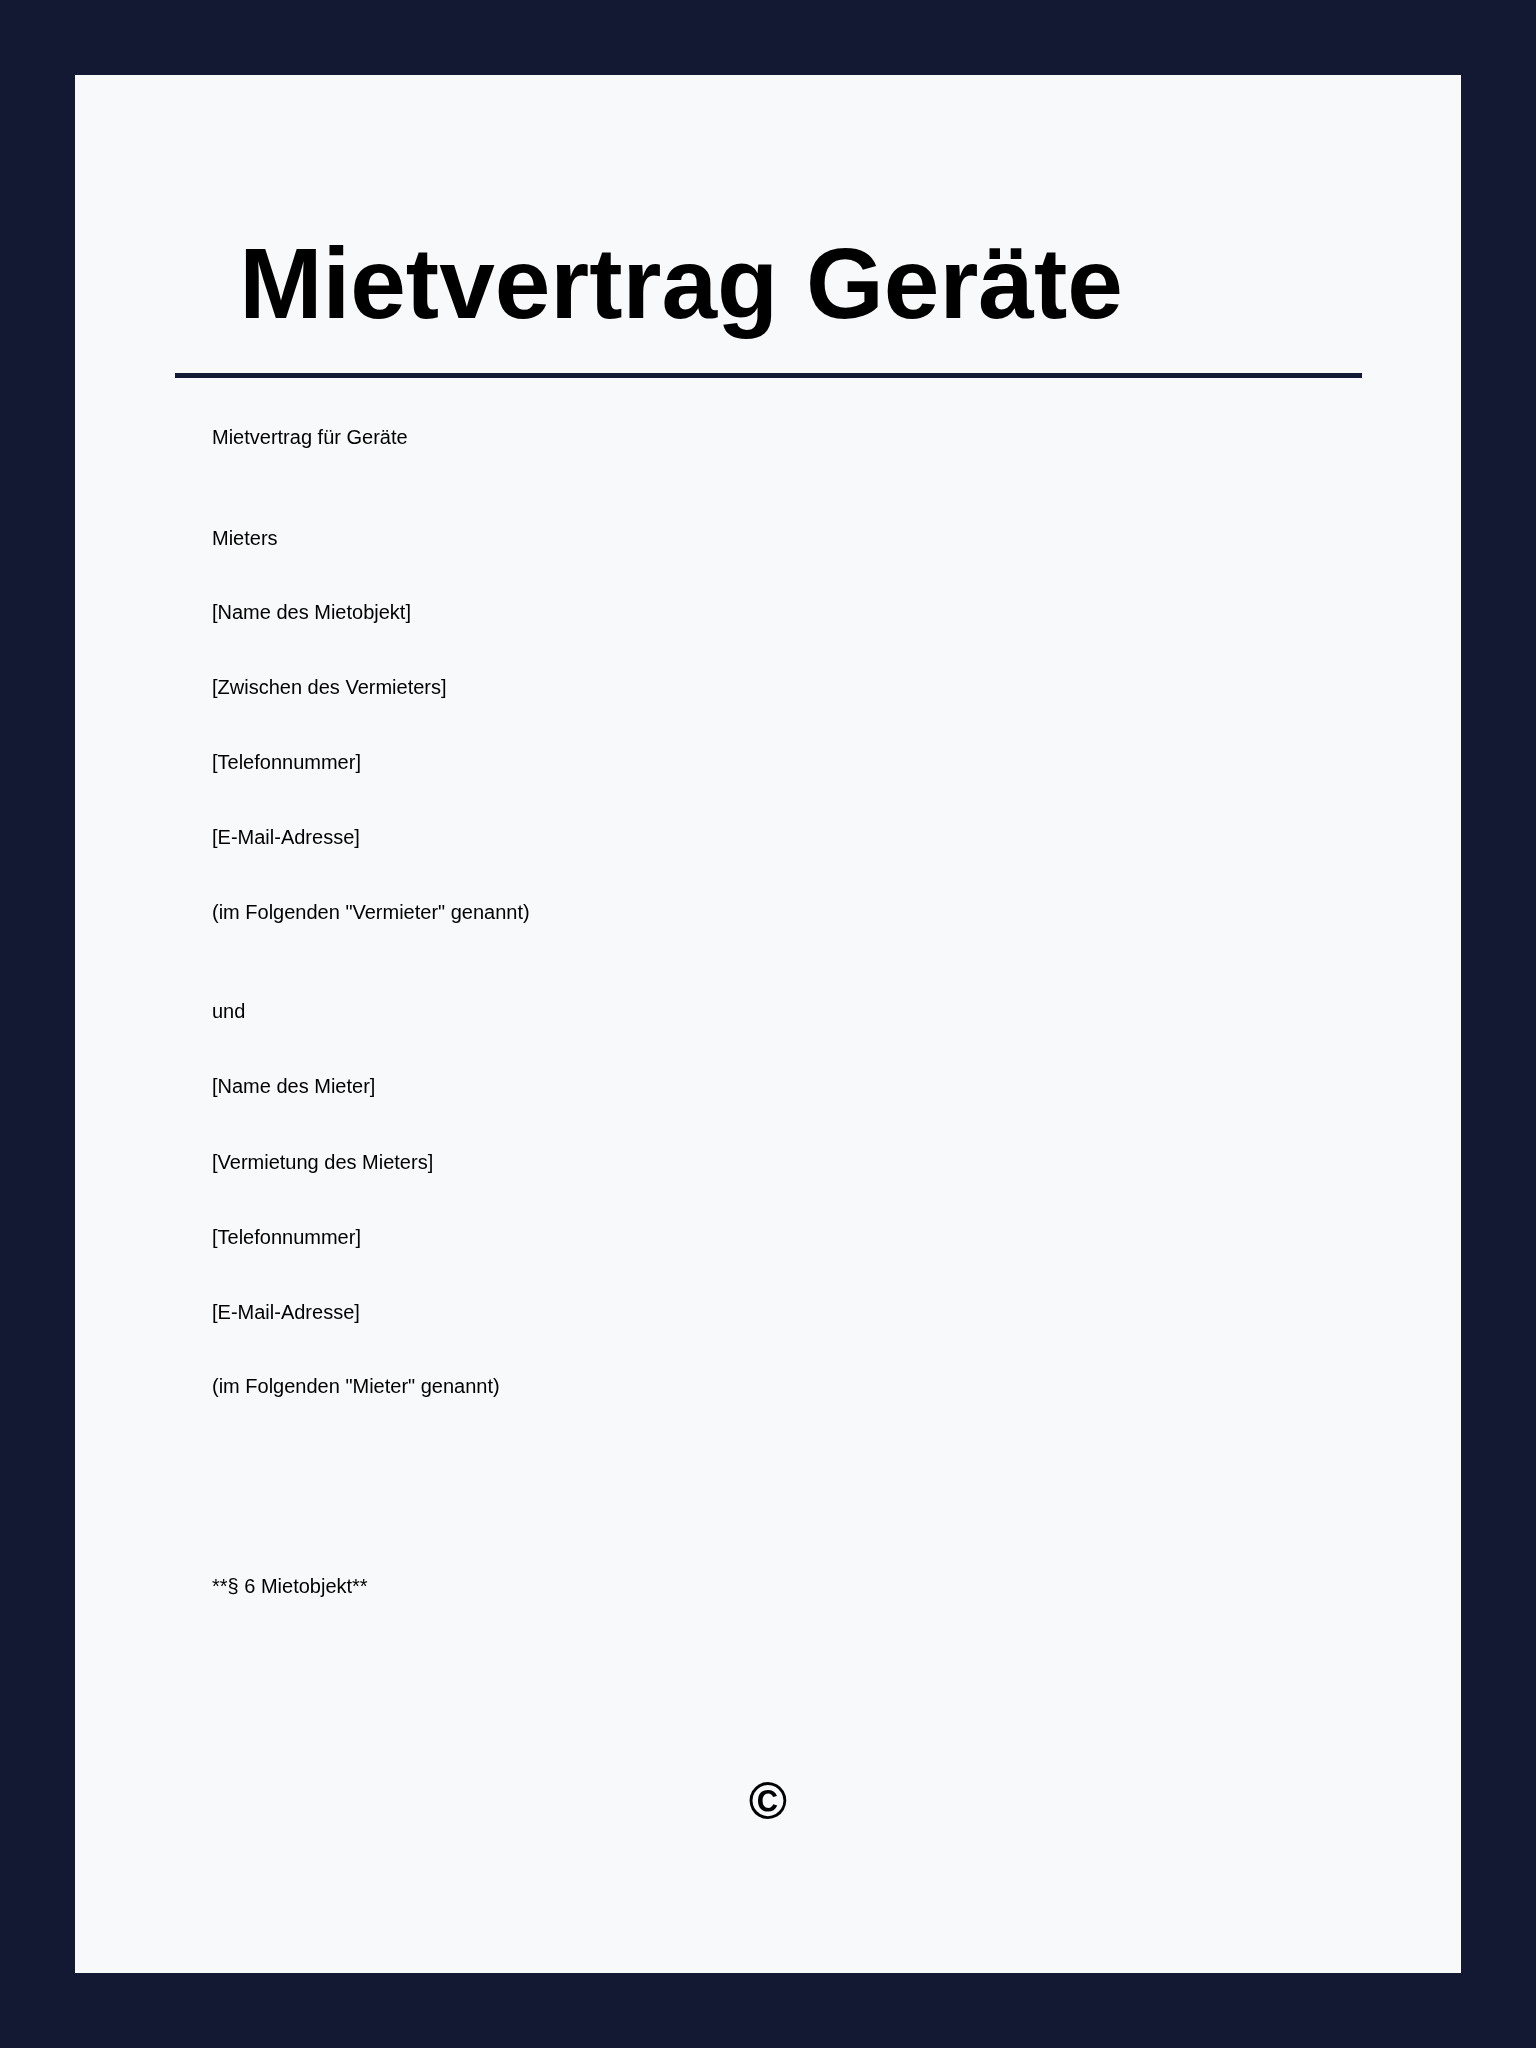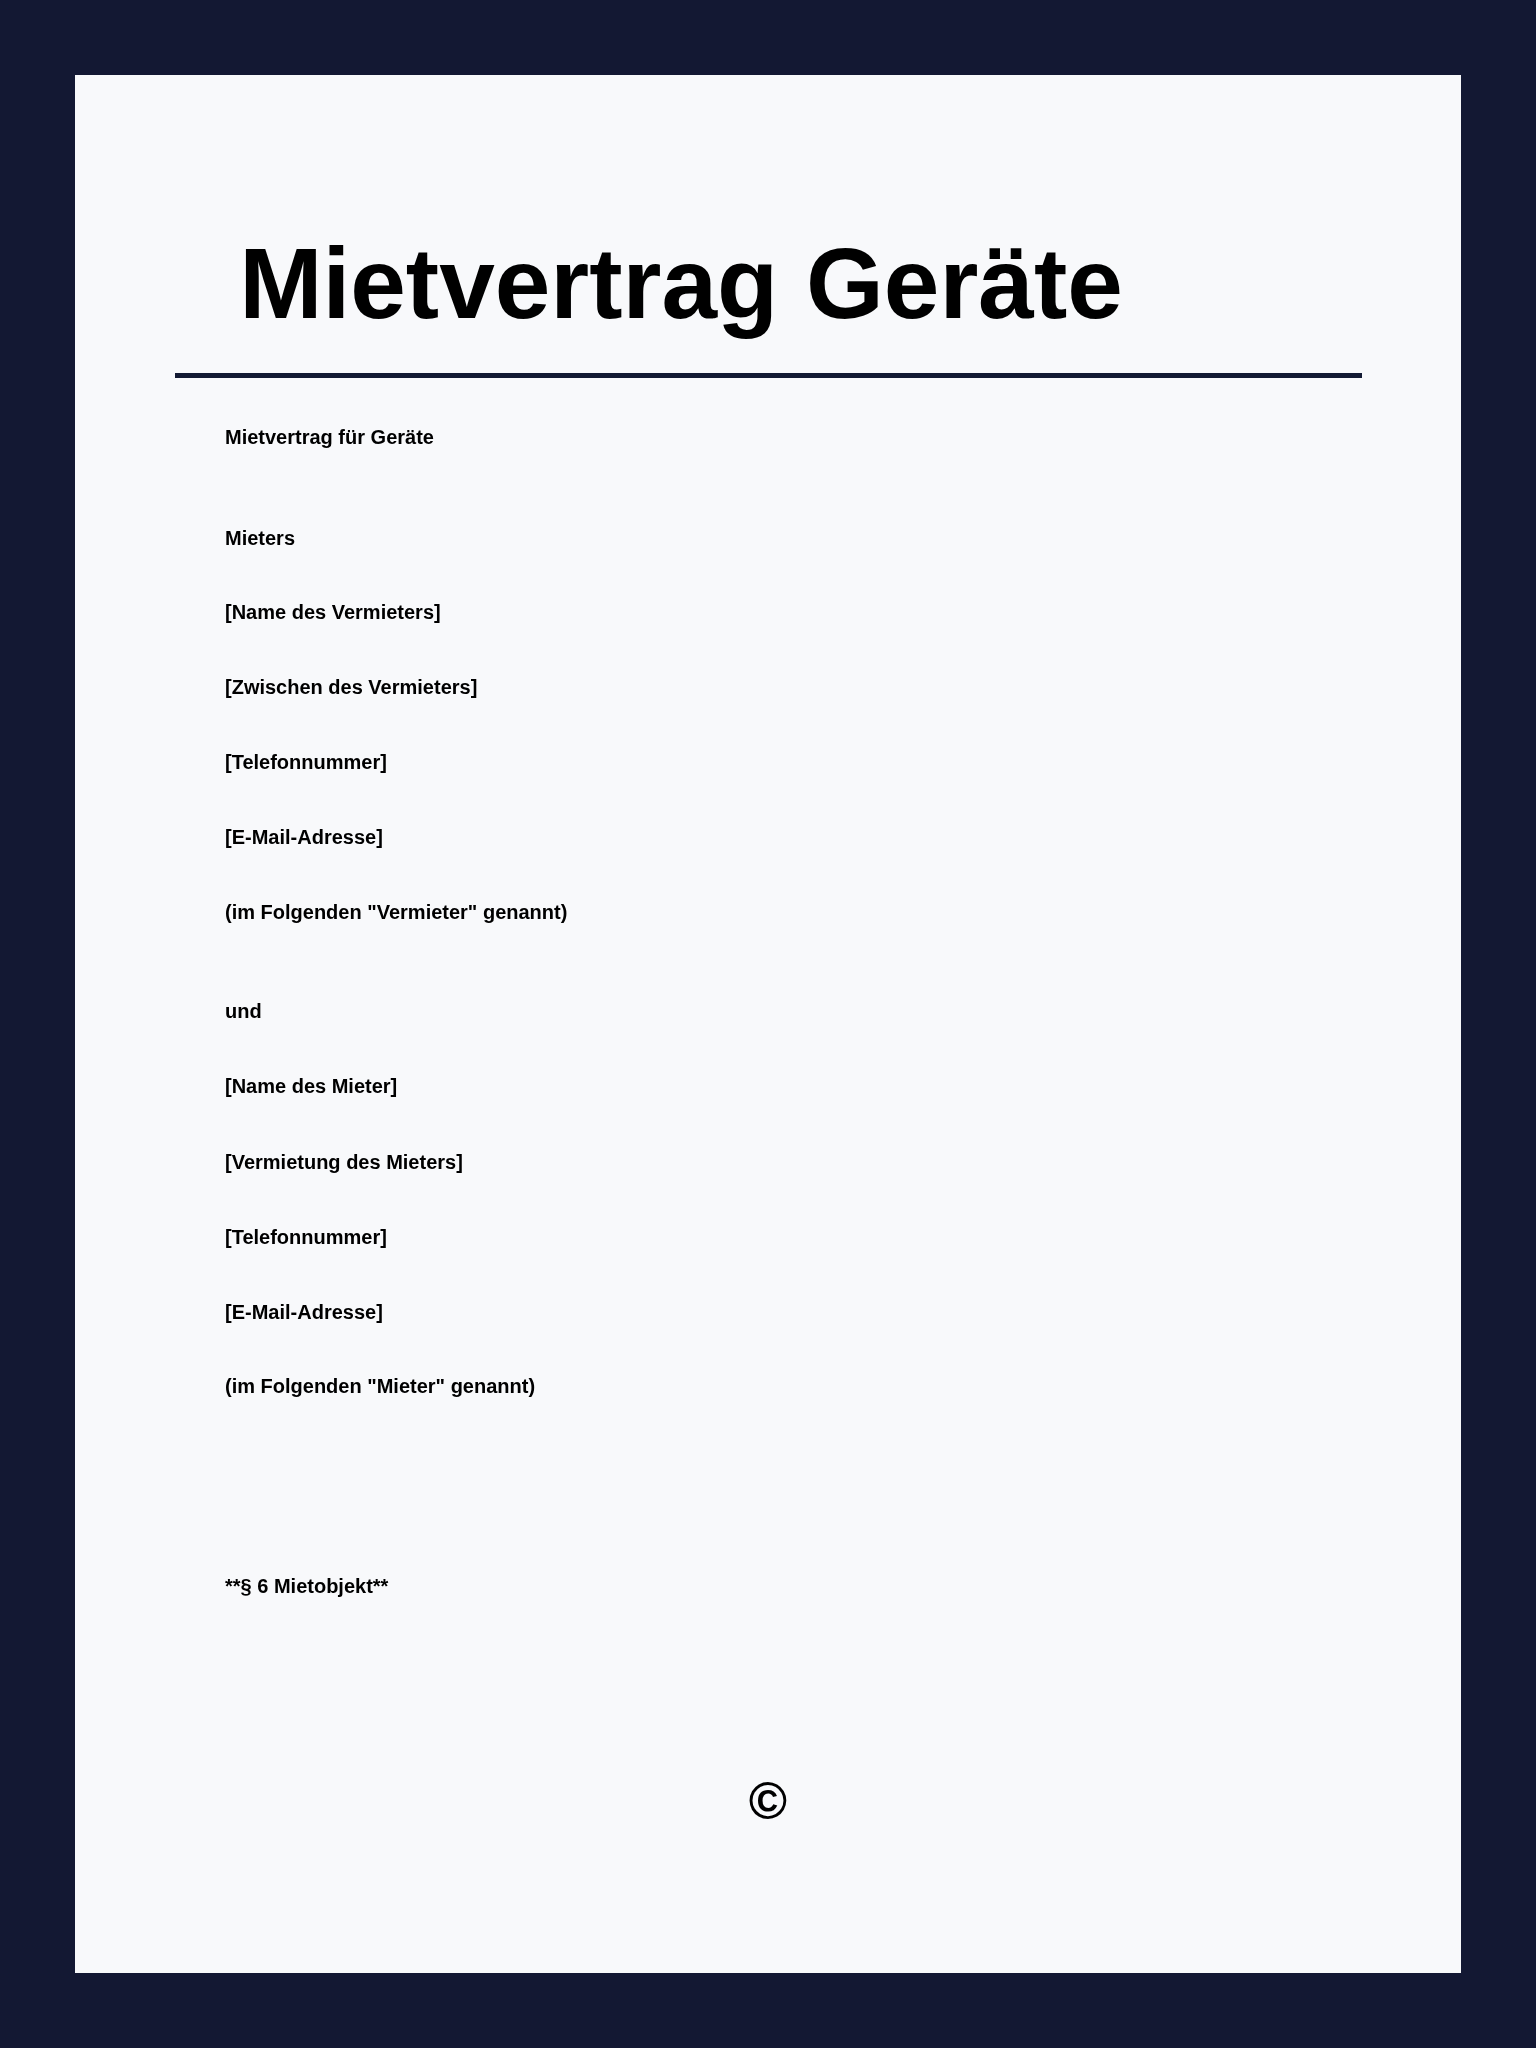--- a/index.html
+++ b/index.html
@@ -38,22 +38,22 @@
     .rule {
       position: absolute;
       left: 100px;
       top: 298px; 
       width: 1187px;
       height: 5px;
       background: #131a33;
     }
     .line {
       position: absolute;
-      left: 150px; 
-      font-weight: bold;
+      left: 137px; 
+      font-weight: normal;
       font-size: 20px;
       line-height: 24px;
       color: #000000;
       white-space: nowrap;
       margin: 0;
     }
     .copyright {
       position: absolute;
       left: 0;
       width: 1386px;
@@ -67,21 +67,21 @@
   </style>
 </head>
 <body>
 
 <div class="page">
   <h1 class="title">Mietvertrag Geräte</h1>
   <div class="rule"></div>
 
   <p class="line" style="top:350px">Mietvertrag für Geräte</p>
   <p class="line" style="top:451px">Mieters</p>
-  <p class="line" style="top:525px">[Name des Vermieters]</p>
+  <p class="line" style="top:525px">[Name des Mietobjekt]</p>
   <p class="line" style="top:600px">[Zwischen des Vermieters]</p>
   <p class="line" style="top:675px">[Telefonnummer]</p>
   <p class="line" style="top:750px">[E-Mail-Adresse]</p>
   <p class="line" style="top:825px">(im Folgenden "Vermieter" genannt)</p>
   <p class="line" style="top:924px">und</p>
   <p class="line" style="top:999px">[Name des Mieter]</p>
   <p class="line" style="top:1075px">[Vermietung des Mieters]</p>
   <p class="line" style="top:1150px">[Telefonnummer]</p>
   <p class="line" style="top:1225px">[E-Mail-Adresse]</p>
   <p class="line" style="top:1299px">(im Folgenden "Mieter" genannt)</p>

